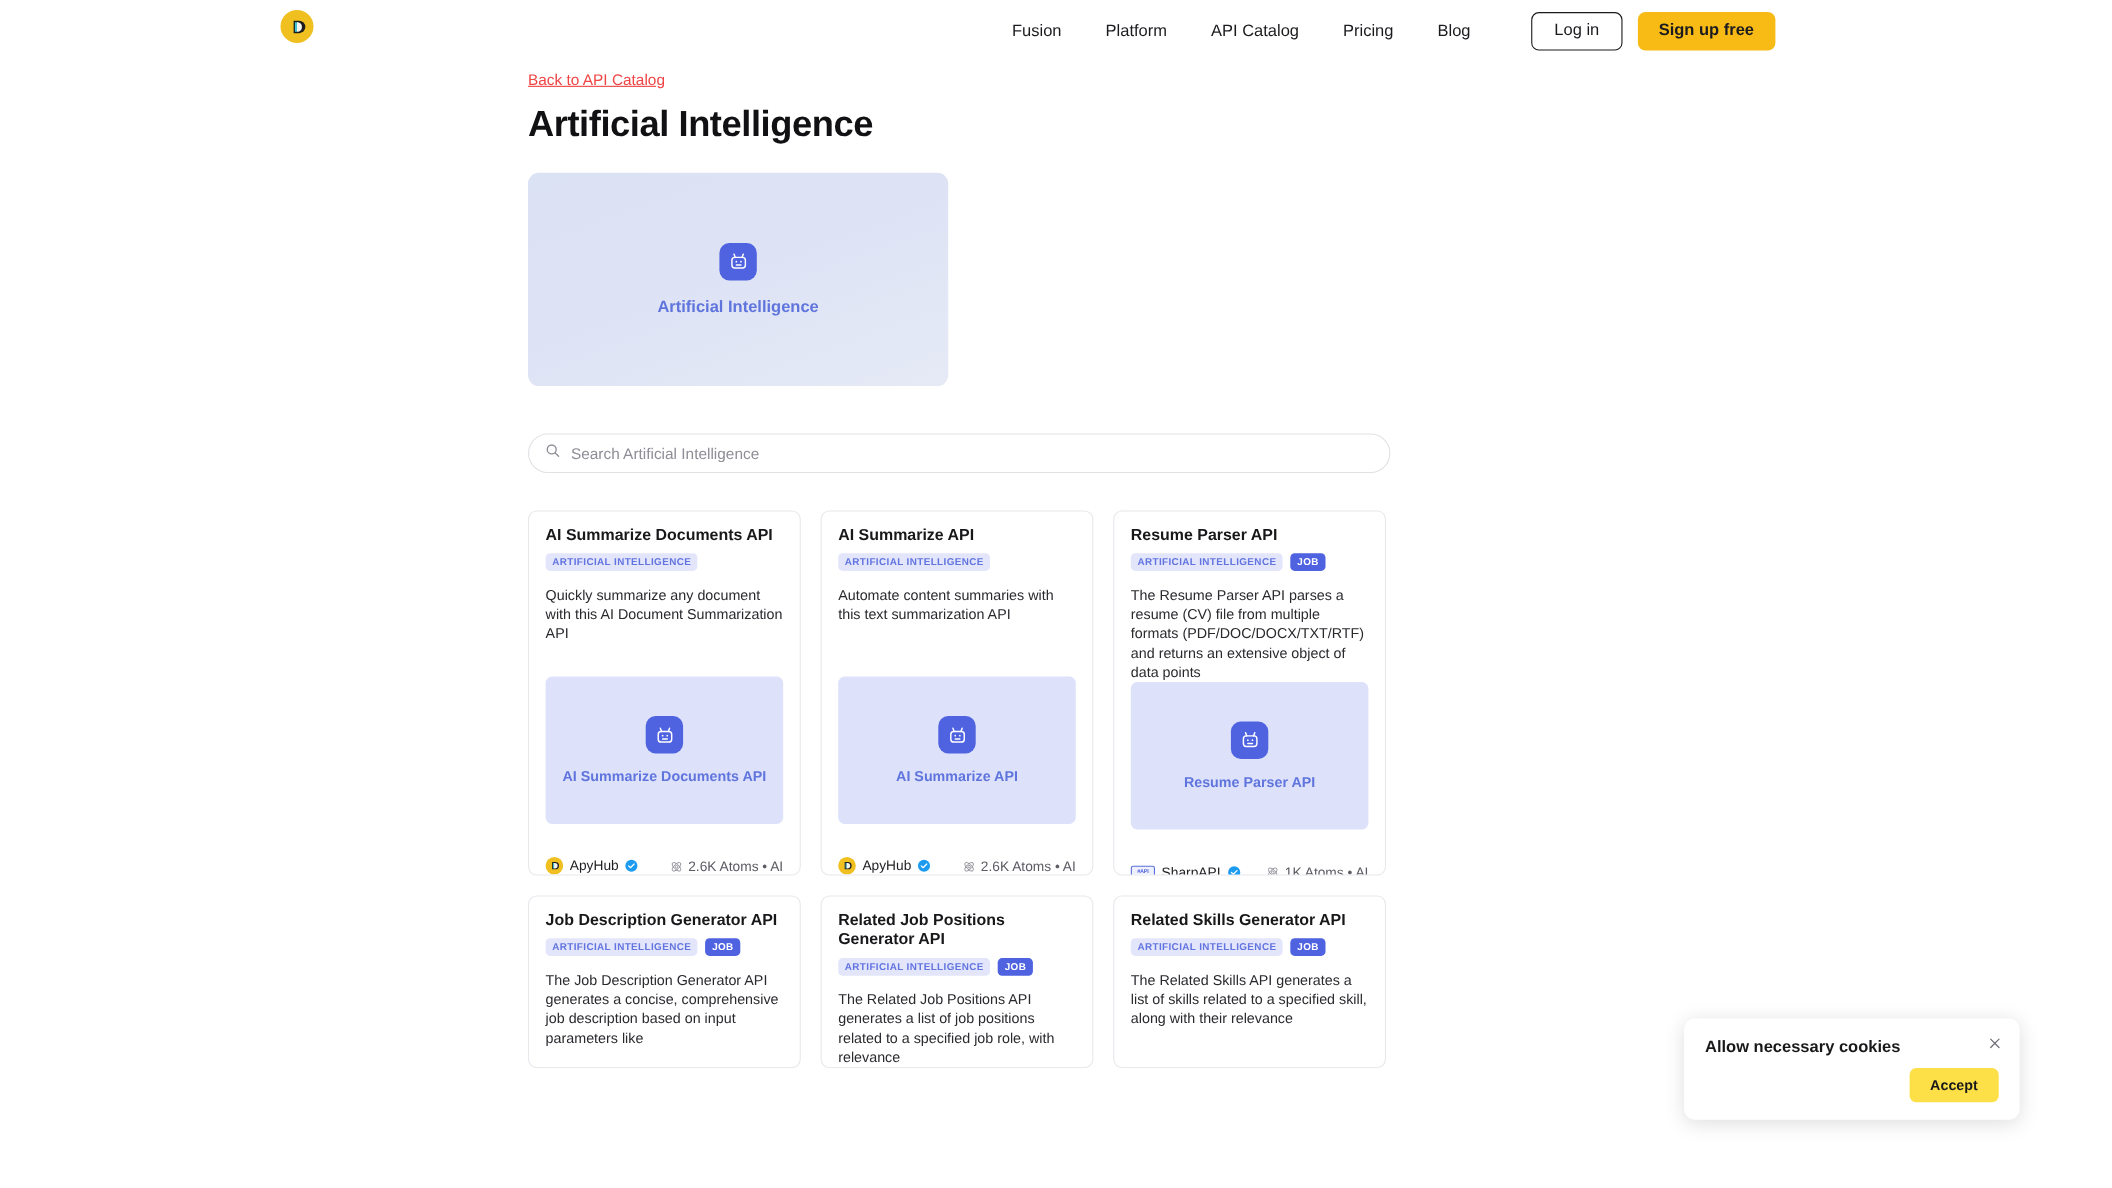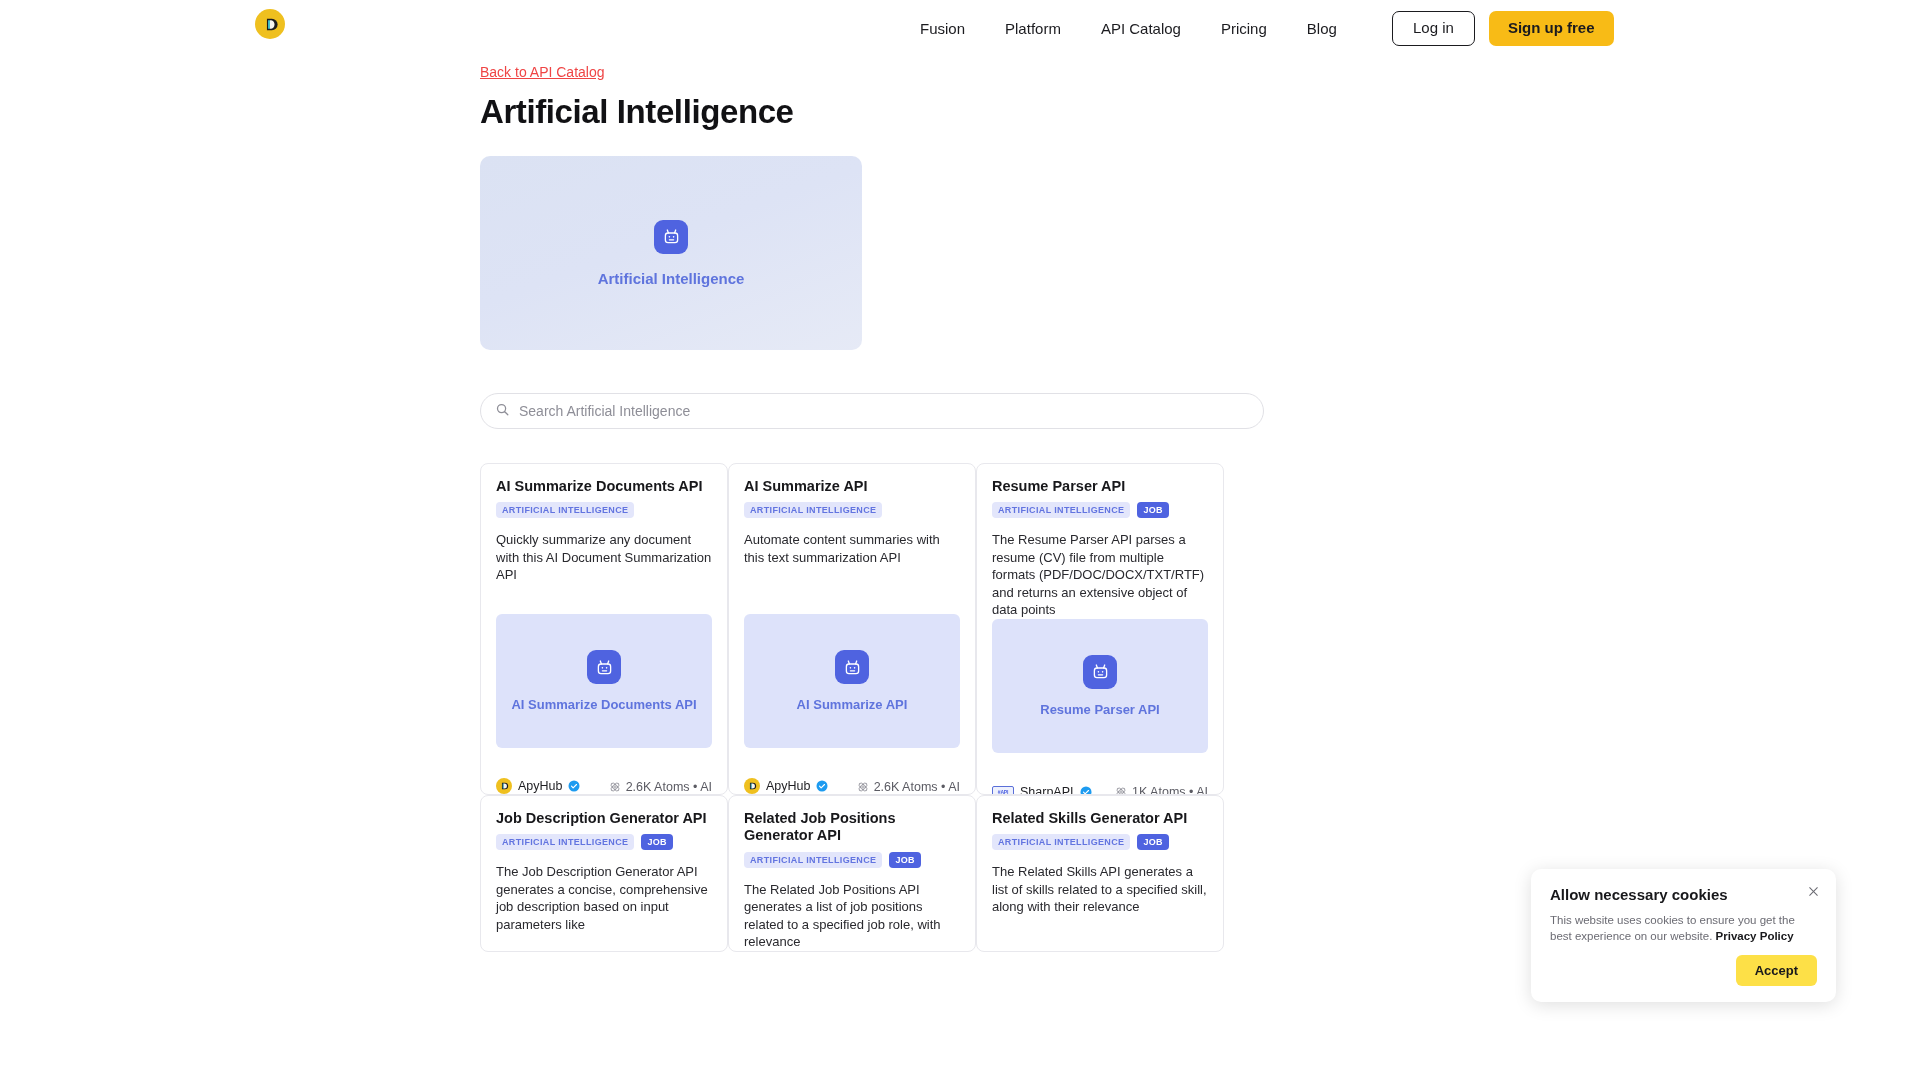--- a/index.html
+++ b/index.html
@@ -173,20 +173,21 @@
     color: #18181b;
     background: transparent;
   }
   .search-input::placeholder { color: #8e8e97; }
 
   
   .grid {
     margin-top: 34px;
     display: grid;
     grid-template-columns: repeat(3, 248px);
+    gap: 18px;
   }
   .api-card {
     border: 1px solid #e8e8ed;
     border-radius: 8px;
     background: #fff;
     padding: 14px 15px 0 15px;
     cursor: pointer;
     display: flex;
     flex-direction: column;
     overflow: hidden;
@@ -293,21 +294,21 @@
     gap: 5px;
     font-size: 12.5px;
     color: #5b5b63;
     white-space: nowrap;
   }
 
   
   .cookie-banner {
     position: absolute;
     left: 1531px;
-    top: 869px;
+    top: 926px;
     width: 305px;
     background: #fff;
     border-radius: 10px;
     box-shadow: 0 3px 18px rgba(0,0,0,0.13);
     padding: 17px 19px 16px 19px;
   }
   .cookie-title {
     font-size: 15px;
     font-weight: bold;
     color: #18181b;
@@ -571,20 +572,16 @@
 </main>
 
 <aside class="cookie-banner">
   <div class="cookie-title">Allow necessary cookies</div>
   <span class="cookie-close">
     <svg width="13" height="13" viewBox="0 0 24 24" fill="none" stroke="#6b6b73" stroke-width="2" stroke-linecap="round">
       <line x1="5" y1="5" x2="19" y2="19"></line>
       <line x1="19" y1="5" x2="5" y2="19"></line>
     </svg>
   </span>
-  <p class="cookie-text">
-    <span>This website uses cookies to ensure you get the best experience on our website.</span>
-    <b>Privacy Policy</b>
-  </p>
   <div class="cookie-actions">
     <button class="btn-accept">Accept</button>
   </div>
 </aside>
 
 </body></html>

